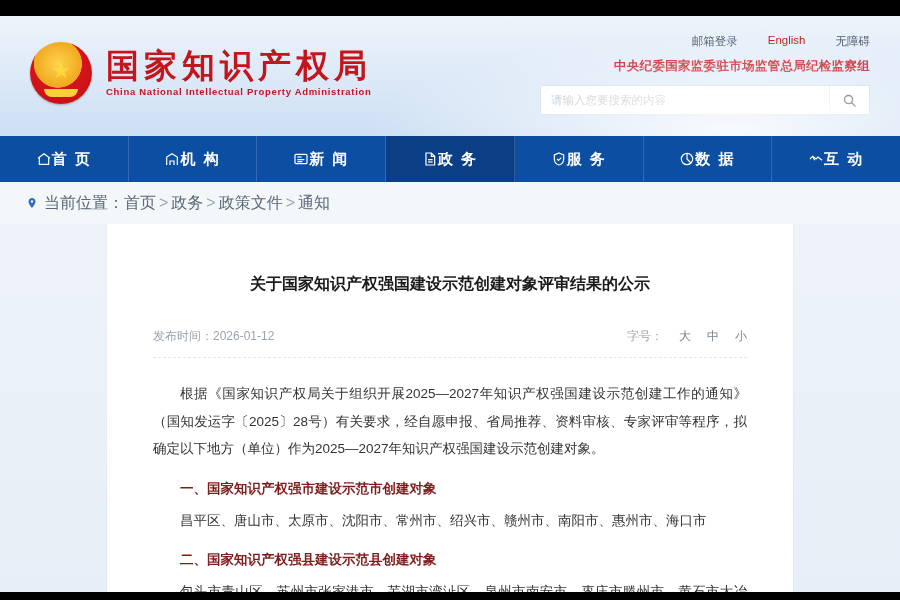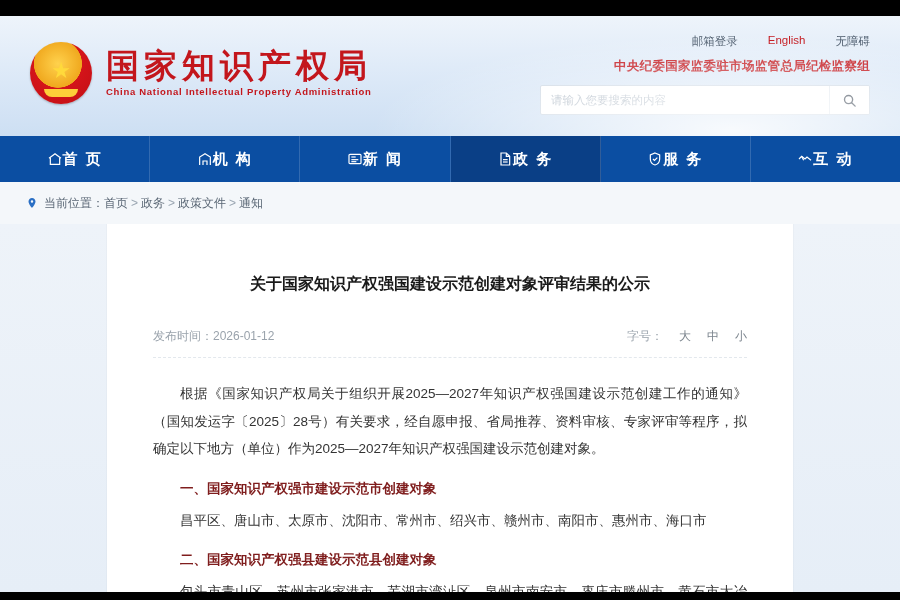--- a/index.html
+++ b/index.html
@@ -148,21 +148,21 @@
   }
   .nav-item svg { width: 16px; height: 16px; flex: none; }
 
   
   .breadcrumb {
     position: absolute; top: 182px; left: 0;
     width: 900px; height: 42px;
     background: #f4f7fa;
     display: flex; align-items: center;
     padding-left: 44px;
-    font-size: 12px; color: #5a6775;
+    font-size: 16px; color: #5a6775;
   }
   .breadcrumb .pin {
     position: absolute; left: 26px; top: 14px;
     width: 12px; height: 14px;
   }
   .breadcrumb a { color: #5a6775; text-decoration: none; cursor: pointer; }
   .bc-sep { margin: 0 3px; color: #9aa6b2; }
 
   
   .content-wrap {
@@ -278,20 +278,27 @@
         <line x1="9" y1="16.5" x2="16" y2="16.5"></line>
       </svg>
       <span>政 务</span>
     </div>
     <div class="nav-item">
       <svg viewBox="0 0 24 24" fill="none" stroke="#fff" stroke-width="1.8">
         <path d="M12 3l7 3v6c0 5-3.5 8-7 9-3.5-1-7-4-7-9V6z"></path>
         <path d="M9 12l2.2 2.2L15.5 10"></path>
       </svg>
       <span>服 务</span>
+    </div>
+    <div class="nav-item">
+      <svg viewBox="0 0 24 24" fill="none" stroke="#fff" stroke-width="1.8">
+        <circle cx="12" cy="12" r="8.5"></circle>
+        <path d="M12 3.5V12l6 6"></path>
+      </svg>
+      <span>数 据</span>
     </div>
     <div class="nav-item">
       <svg viewBox="0 0 24 24" fill="none" stroke="#fff" stroke-width="1.8">
         <path d="M3 12l4-4 5 4 3-3 6 5"></path>
         <path d="M7 8l3 6"></path>
       </svg>
       <span>互 动</span>
     </div>
   </div>
 

